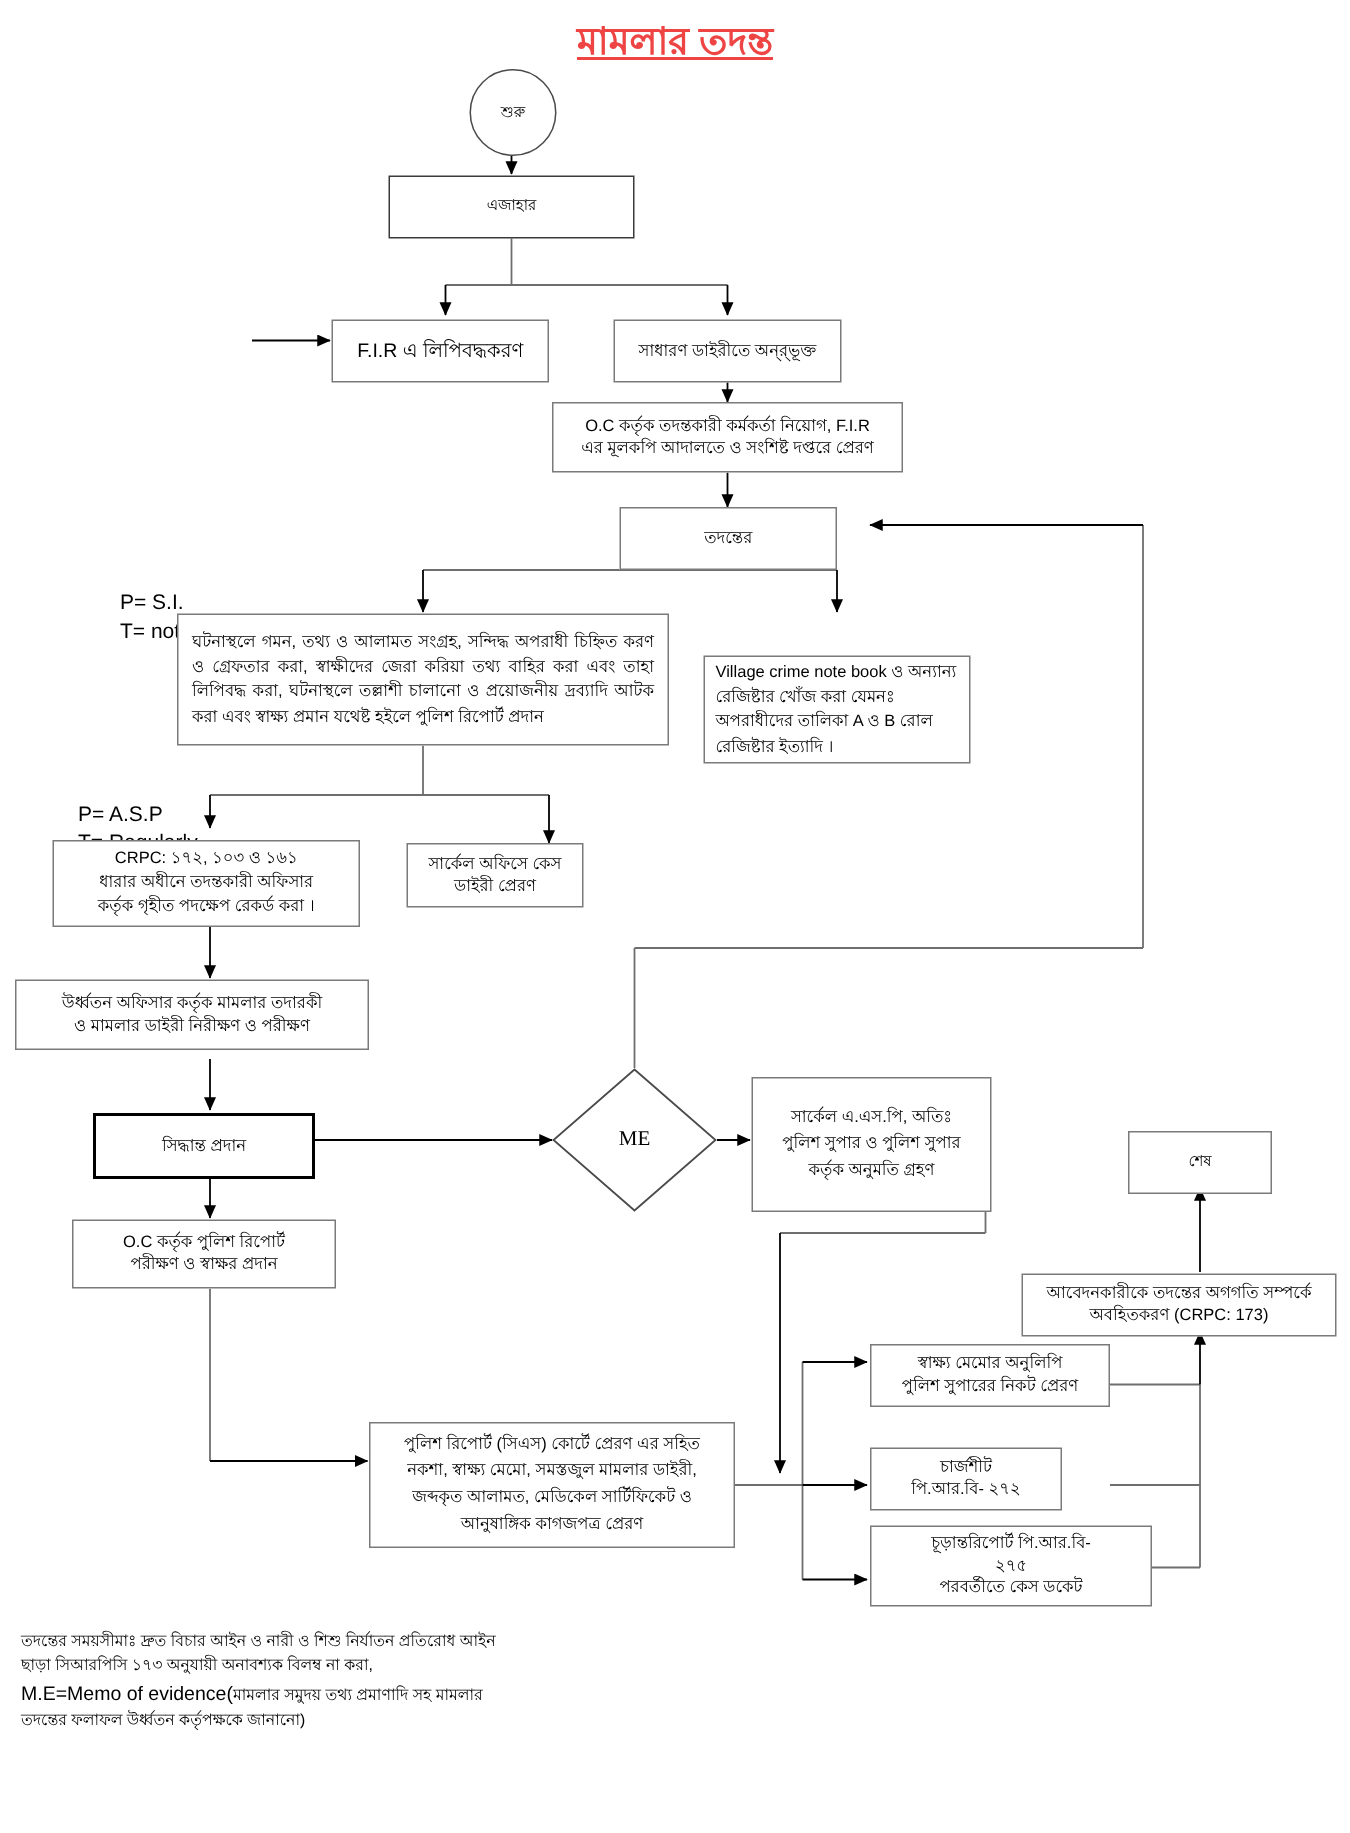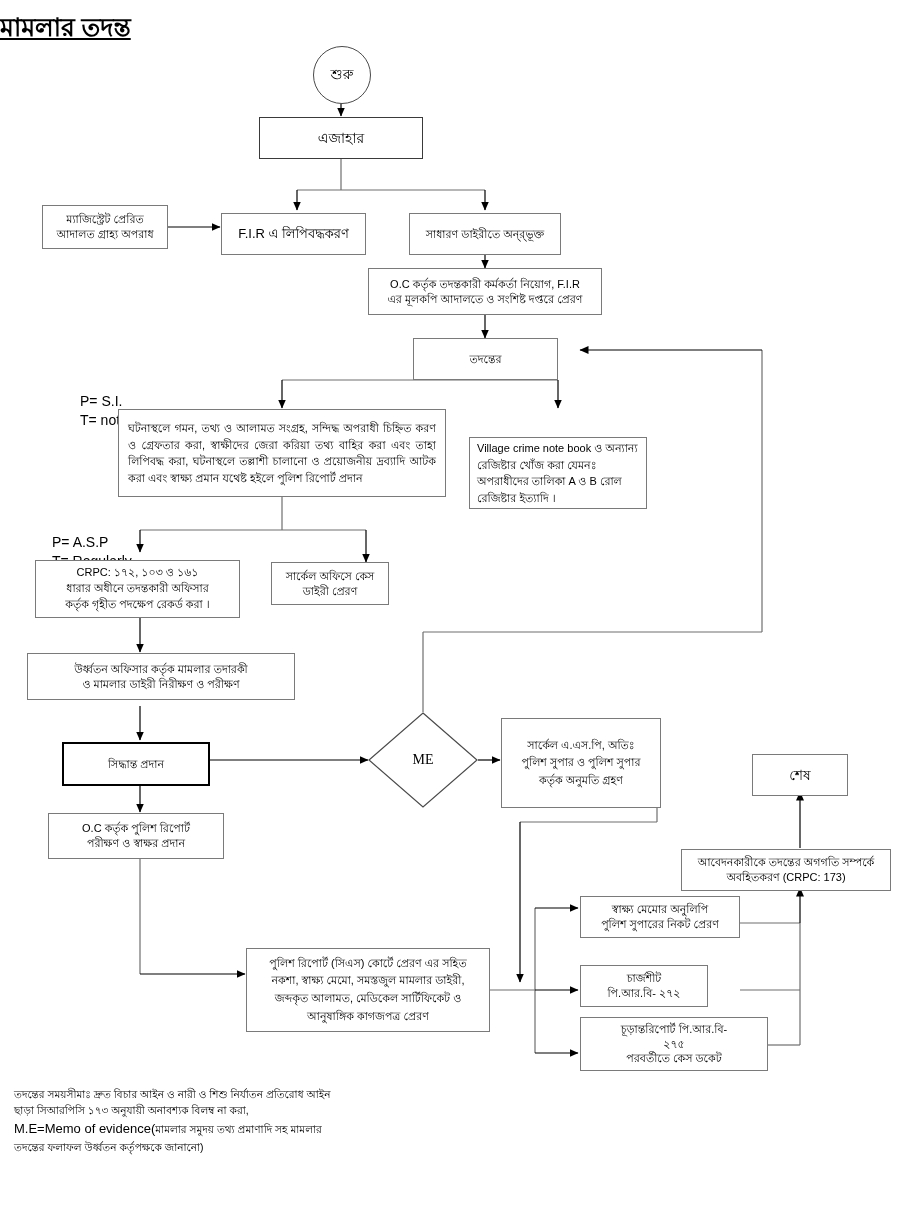--- a/index.html
+++ b/index.html
@@ -12,24 +12,24 @@
     width:900px;
     height:1222px;
     overflow:hidden;
     background:#fff;
   }
   #wires{position:absolute;left:0;top:0;width:900px;height:1222px;}
 
   .title{
     position:absolute;
     left:0; top:8px; width:900px;
-    text-align:left;
+    text-align:center;
     font-size:25px;
     font-weight:bold;
-    color:#000000;
+    color:#ef4444;
     text-decoration:underline;
     letter-spacing:0px;
   }
 
   .node{
     position:absolute;
     box-sizing:border-box;
     border:1px solid #7a7a7a;
     background:#fff;
     display:flex;
@@ -80,21 +80,21 @@
   .footer{
     position:absolute;
     left:14px; top:1086px; width:520px;
     font-size:10.5px;
     line-height:1.55;
   }
   .footer .big{font-size:13px;}
 
   .lat{font-size:13px;font-family:"Liberation Sans","DejaVu Sans",sans-serif;}
   .bn{font-size:11px;}
-  .bn12{font-size:14px;}
+  .bn12{font-size:10px;}
 </style>
 </head>
 <body>
 
 <div id="page">
 
   <div class="title">মামলার তদন্ত</div>
 
   <svg id="wires" viewBox="0 0 900 1222" xmlns="http://www.w3.org/2000/svg">
     <defs>
@@ -167,24 +167,20 @@
   </svg>
 
   <div class="start" style="left:313px;top:46px;">
     <span class="bn12">শুরু</span>
   </div>
 
   <div class="node dark" style="left:259px;top:117px;width:164px;height:32px;">
     <span class="inner bn12">এজাহার</span>
   </div>
 
-  <div class="node" style="left:42px;top:205px;width:126px;height:44px;white-space:pre-line;">
-    <span class="inner bn">ম্যাজিস্ট্রেট প্রেরিত
-আদালত গ্রাহ্য অপরাধ</span>
-  </div>
 
   <div class="node" style="left:221px;top:213px;width:145px;height:29px;">
     <span class="inner lat">F.I.R এ লিপিবদ্ধকরণ</span>
   </div>
 
   <div class="node" style="left:368px;top:268px;width:234px;height:47px;white-space:pre-line;">
     <span class="inner bn">O.C কর্তৃক তদন্তকারী কর্মকর্তা নিয়োগ, F.I.R
 এর মূলকপি আদালতে ও সংশিষ্ট দপ্তরে প্রেরণ</span>
   </div>
 
@@ -214,21 +210,21 @@
     <span class="inner bn" style="line-height:1.45;">CRPC: ১৭২, ১০৩ ও ১৬১
 ধারার অধীনে তদন্তকারী অফিসার
 কর্তৃক গৃহীত পদক্ষেপ রেকর্ড করা ।</span>
   </div>
 
   <div class="node" style="left:271px;top:562px;width:118px;height:43px;white-space:pre-line;">
     <span class="inner bn">সার্কেল অফিসে কেস
 ডাইরী প্রেরণ</span>
   </div>
 
-  <div class="node" style="left:27px;top:653px;width:268px;height:47px;white-space:pre-line;">
+  <div class="node" style="left:10px;top:653px;width:236px;height:47px;white-space:pre-line;">
     <span class="inner bn">উর্ধ্বতন অফিসার কর্তৃক মামলার তদারকী
 ও মামলার ডাইরী নিরীক্ষণ ও পরীক্ষণ</span>
   </div>
 
   <div class="node thick" style="left:62px;top:742px;width:148px;height:33px;">
     <span class="inner bn">সিদ্ধান্ত প্রদান</span>
   </div>
 
   <div class="diamond" style="left:368px;top:712px;">
     <svg class="dshape" viewBox="0 0 110 96" xmlns="http://www.w3.org/2000/svg">

